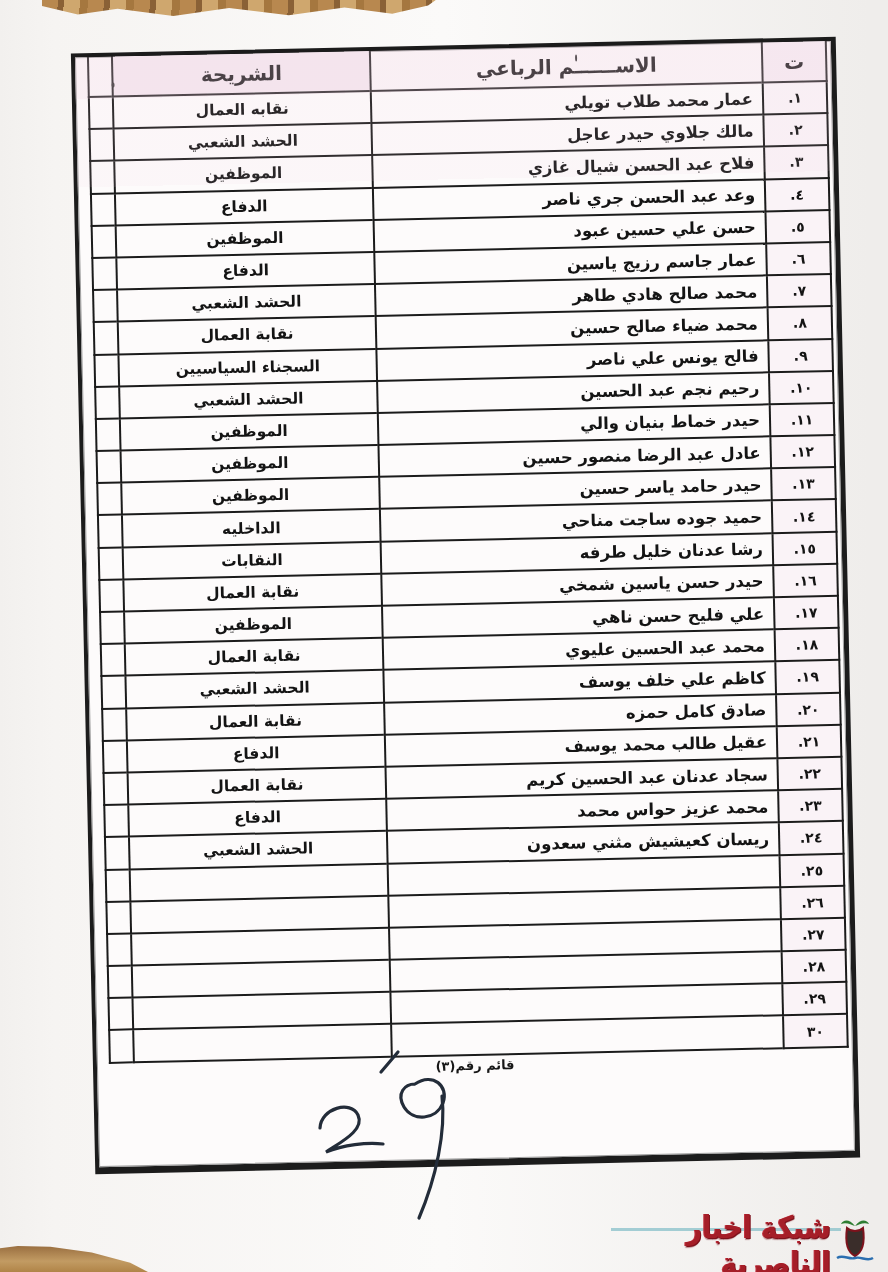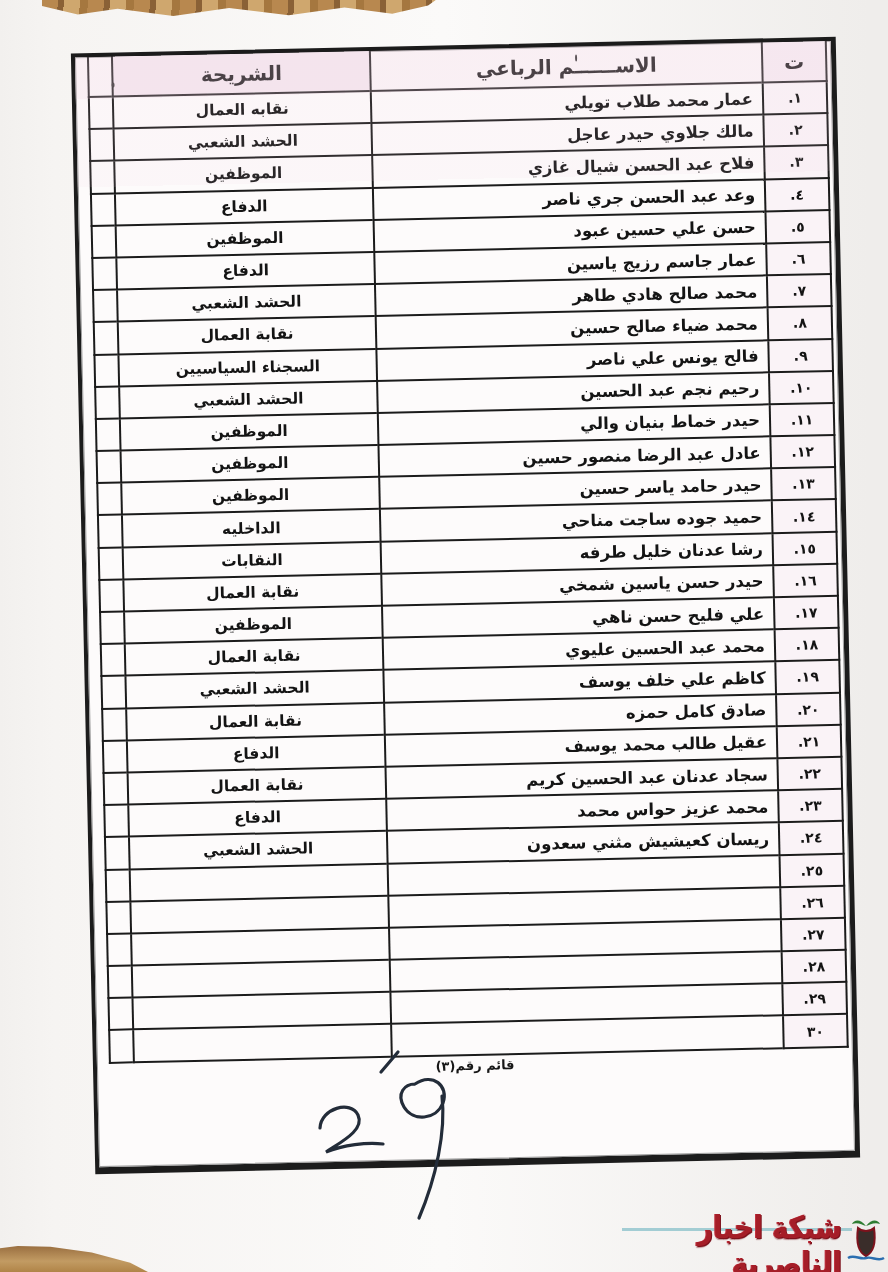--- a/index.html
+++ b/index.html
@@ -49,21 +49,21 @@
   td.c-no{background:#faf3f7;text-align:center;font-size:14px;font-weight:bold;}
   td.c-name{text-align:right;font-size:16.5px;font-weight:bold;padding-right:9px;}
   td.c-cat{text-align:center;font-size:15.5px;font-weight:bold;}
   td.c-blank{background:#fdfbfb;}
   .caption{
     position:absolute;top:1009px;left:0;width:100%;text-align:center;
     font-size:13px;font-weight:bold;color:#171717;
   }
   .speck{position:absolute;background:#2a2a2a;border-radius:50%;}
   .signature{position:absolute;left:293px;top:1046px;width:200px;height:186px;}
-  .watermark{position:absolute;right:2px;bottom:8px;width:266px;height:64px;}
+  .watermark{position:absolute;right:13px;bottom:8px;width:266px;height:64px;}
   .wm-line{position:absolute;left:2px;right:34px;top:28px;height:3px;background:#8fc3cc;opacity:.8;}
   .wm-text{
     position:absolute;right:44px;top:14px;direction:rtl;
     font-size:27px;font-weight:bold;letter-spacing:-1px;color:#a51e28;
     text-shadow:1px 1px 0 #7d121c,-1px 0 0 #c13340,0 2px 1px rgba(125,18,28,.45);
     transform:scaleY(1.15);filter:blur(.2px);
   }
   .wm-emblem{position:absolute;right:0;top:16px;width:40px;height:46px;}
 </style>
 </head>

